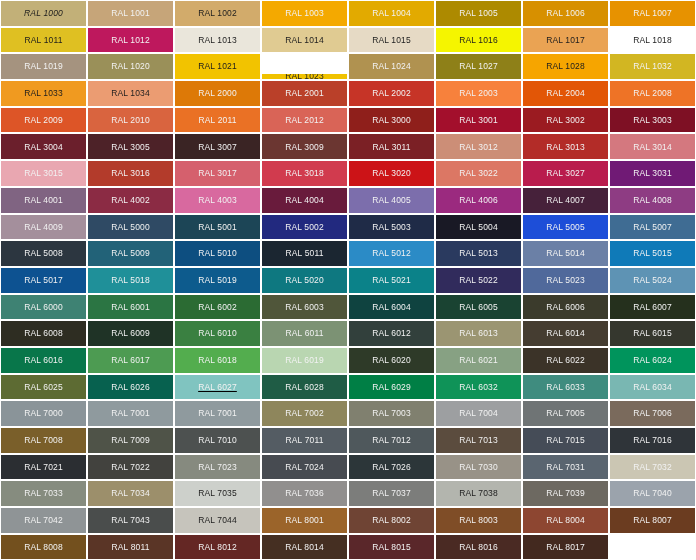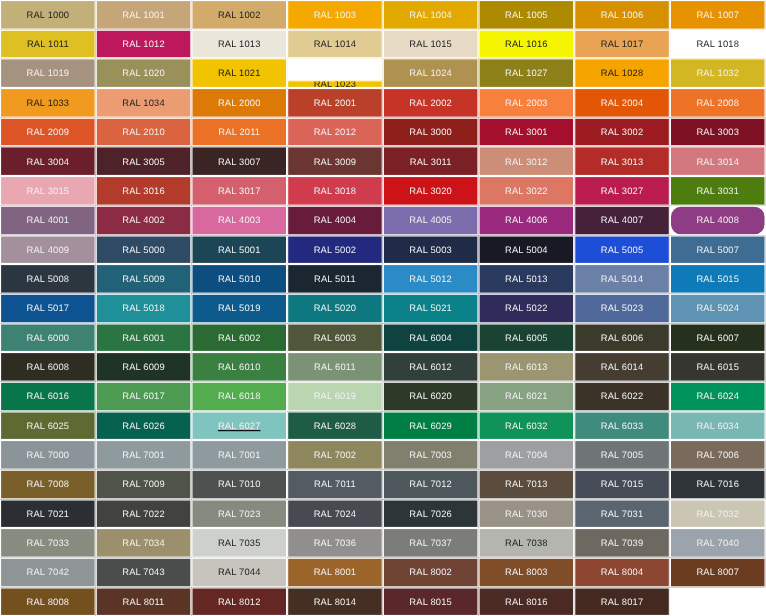--- a/index.html
+++ b/index.html
@@ -40,21 +40,21 @@
     user-select: none;
     text-align: center;
   }
   .light-text > .swatch-label { color: #f2f2f2; }
   .dark-text  > .swatch-label { color: #1d1d1d; }
 </style>
 </head>
 <body>
 
 <div id="ral-chart">
-    <div class="swatch dark-text" style="background: rgb(194, 176, 120);">
+    <div class="swatch dark-text" style="background: rgb(194, 176, 120); font-style: italic;">
       <span class="swatch-label">RAL 1000</span>
     </div>
     <div class="swatch light-text" style="background: rgb(198, 165, 121);">
       <span class="swatch-label">RAL 1001</span>
     </div>
     <div class="swatch dark-text" style="background: rgb(210, 171, 107);">
       <span class="swatch-label">RAL 1002</span>
     </div>
     <div class="swatch light-text" style="background: rgb(244, 169, 0);">
       <span class="swatch-label">RAL 1003</span>
@@ -205,21 +205,21 @@
     </div>
     <div class="swatch light-text" style="background: rgb(204, 19, 23);">
       <span class="swatch-label">RAL 3020</span>
     </div>
     <div class="swatch light-text" style="background: rgb(220, 119, 100);">
       <span class="swatch-label">RAL 3022</span>
     </div>
     <div class="swatch light-text" style="background: rgb(185, 28, 77);">
       <span class="swatch-label">RAL 3027</span>
     </div>
-    <div class="swatch light-text" style="background: #4d7c0f;">
+    <div class="swatch light-text" style="background: #701a75;">
       <span class="swatch-label">RAL 3031</span>
     </div>
     <div class="swatch light-text" style="background: rgb(128, 100, 130);">
       <span class="swatch-label">RAL 4001</span>
     </div>
     <div class="swatch light-text" style="background: rgb(139, 43, 68);">
       <span class="swatch-label">RAL 4002</span>
     </div>
     <div class="swatch light-text" style="background: rgb(216, 105, 159);">
       <span class="swatch-label">RAL 4003</span>
@@ -229,21 +229,21 @@
     </div>
     <div class="swatch light-text" style="background: rgb(124, 110, 172);">
       <span class="swatch-label">RAL 4005</span>
     </div>
     <div class="swatch light-text" style="background: rgb(155, 42, 127);">
       <span class="swatch-label">RAL 4006</span>
     </div>
     <div class="swatch light-text" style="background: rgb(70, 33, 58);">
       <span class="swatch-label">RAL 4007</span>
     </div>
-    <div class="swatch light-text" style="background: rgb(142, 60, 131); border-radius: 10px;">
+    <div class="swatch light-text" style="background: rgb(142, 60, 131);">
       <span class="swatch-label">RAL 4008</span>
     </div>
     <div class="swatch light-text" style="background: rgb(164, 143, 156);">
       <span class="swatch-label">RAL 4009</span>
     </div>
     <div class="swatch light-text" style="background: rgb(47, 74, 100);">
       <span class="swatch-label">RAL 5000</span>
     </div>
     <div class="swatch light-text" style="background: rgb(28, 69, 86);">
       <span class="swatch-label">RAL 5001</span>

